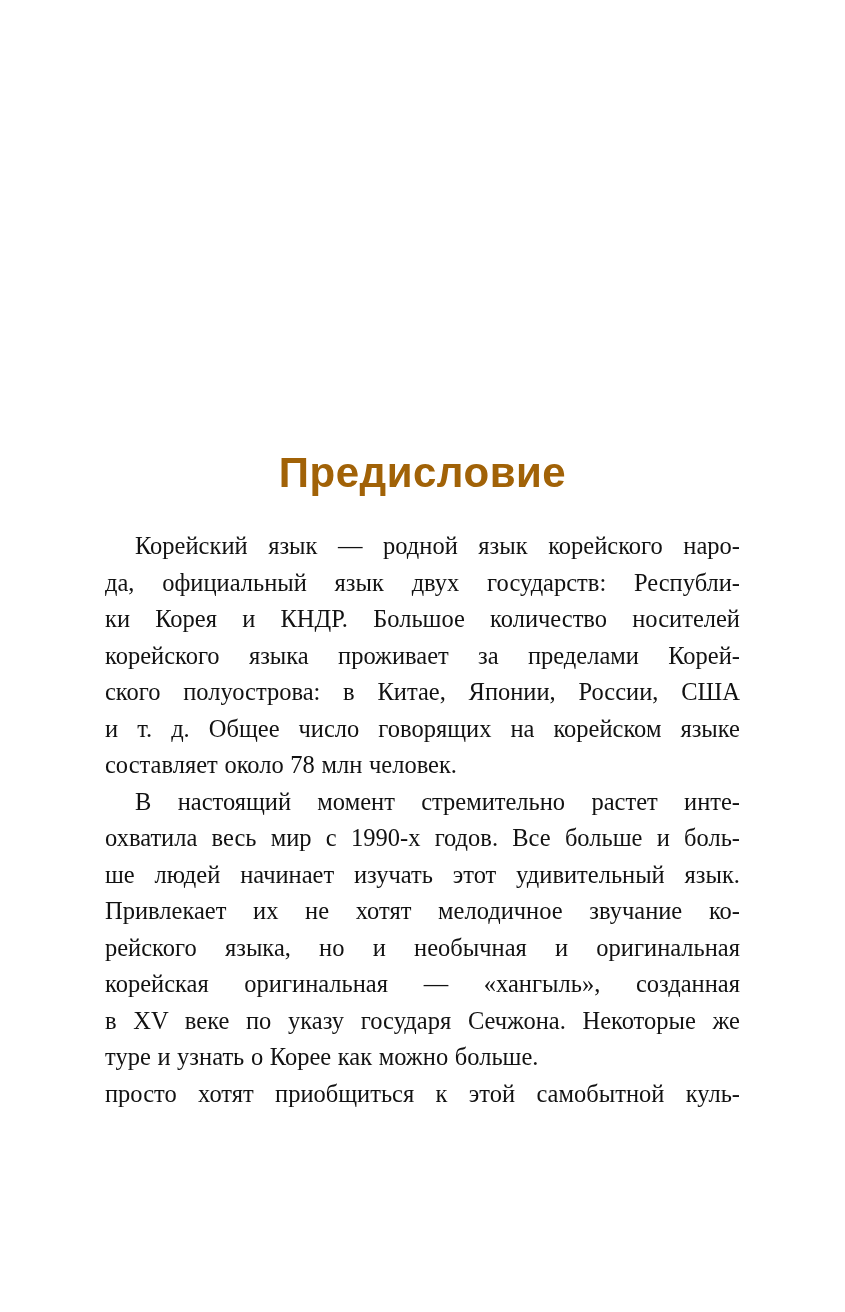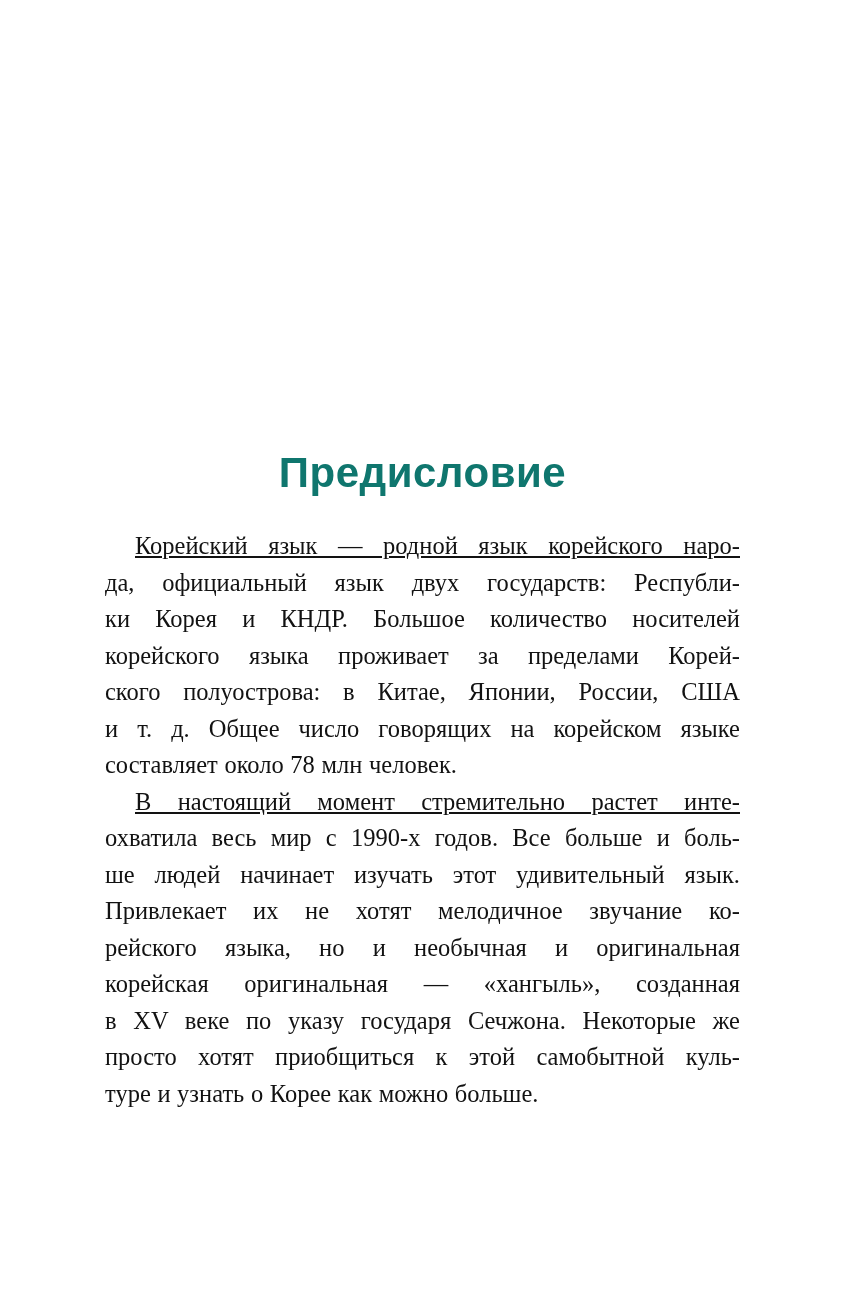--- a/index.html
+++ b/index.html
@@ -20,21 +20,21 @@
     position: absolute;
     top: 450px;
     left: 105px;
     width: 635px;
     margin: 0;
     text-align: center;
     font-family: "Liberation Sans", sans-serif;
     font-weight: 700;
     font-size: 42px;
     line-height: 1.1;
-    color: #0f766e;
+    color: #a16207;
     letter-spacing: 0.5px;
   }
   .body-text {
     position: absolute;
     top: 528px;
     left: 105px;
     width: 635px;
   }
   .paragraph {
     margin: 0;
@@ -43,21 +43,20 @@
   .line {
     font-size: 24.5px;
     line-height: 36.5px;
     white-space: normal;
     text-align: justify;
     text-align-last: justify;
     word-spacing: 0.5px;
   }
   .line.first {
     text-indent: 30px;
-    text-decoration: underline;
   }
   .line.last {
     text-align: left;
     text-align-last: left;
   }
 </style>
 </head>
 <body>
 
 <div class="page">
@@ -73,17 +72,17 @@
         <div class="line last">составляет около 78 млн человек.</div>
       </div>
     <div class="paragraph">
         <div class="line first">В настоящий момент стремительно растет инте-</div>
         <div class="line">охватила весь мир с 1990-х годов. Все больше и боль-</div>
         <div class="line">ше людей начинает изучать этот удивительный язык.</div>
         <div class="line">Привлекает их не хотят мелодичное звучание ко-</div>
         <div class="line">рейского языка, но и необычная и оригинальная</div>
         <div class="line">корейская оригинальная — «хангыль», созданная</div>
         <div class="line">в XV веке по указу государя Сечжона. Некоторые же</div>
+        <div class="line last">туре и узнать о Корее как можно больше.</div>
         <div class="line">просто хотят приобщиться к этой самобытной куль-</div>
-        <div class="line last">туре и узнать о Корее как можно больше.</div>
       </div>
   </div>
 </div>
 
 </body></html>

